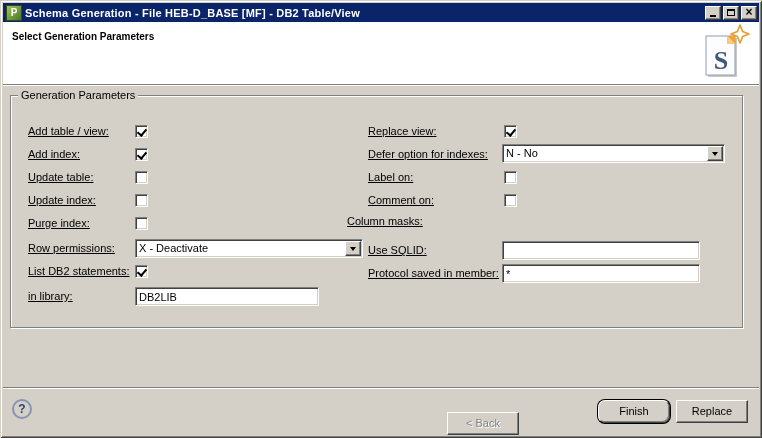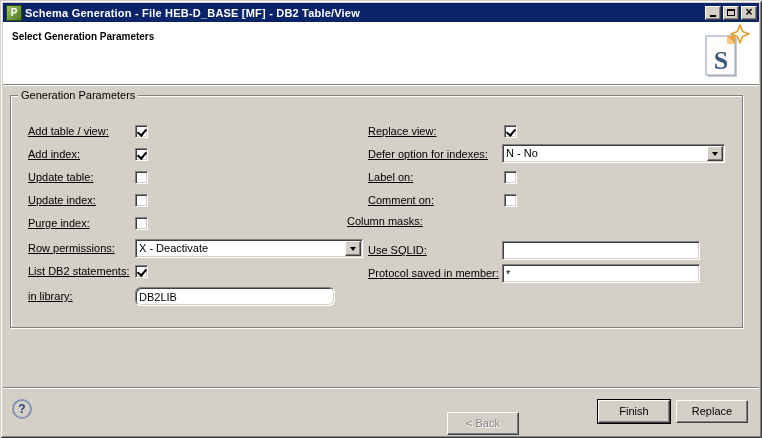--- a/index.html
+++ b/index.html
@@ -80,21 +80,21 @@
     position:absolute; left:12px; top:399px; width:16px; height:16px; border-radius:50%;
     border:2px solid #8594b3; color:#31427a; font-weight:bold; font-size:12px;
     text-align:center; line-height:16px; background:#d4d0c8; cursor:default;
   }
   .btn {
     position:absolute; width:72px; height:23px; background:#d4d0c8; box-sizing:border-box;
     border:1px solid; border-color:#ffffff #404040 #404040 #ffffff;
     box-shadow: inset -1px -1px 0 #808080;
     text-align:center; line-height:20px; font-size:11px; cursor:default;
   }
-  .btn.default { box-shadow: inset -1px -1px 0 #808080, 0 0 0 1px #000; }
+  .btn.default { box-shadow: inset -1px -1px 0 #808080, 0 0 0 1px #000; border-radius: 7px; }
   .btn.disabled { color:#848484; text-shadow:1px 1px 0 #fff;margin-top:12px; }
 </style>
 </head>
 <body>
 
 <div class="window">
 
   <div class="titlebar">
     <span class="app-icon">P</span>
     <span class="title-text">Schema Generation - File HEB-D_BASE [MF] - DB2 Table/View</span>
@@ -145,21 +145,21 @@
     <span class="combo-text">X - Deactivate</span>
     <span class="combo-btn">
         <span class="arrow-down"></span>
       </span>
   </div>
 
   <span class="lbl" style="left:28px;top:265px">List DB2 statements:</span>
   <span class="checkbox checked" style="left:135px;top:265px"></span>
 
   <span class="lbl" style="left:28px;top:290px">in library:</span>
-  <input class="field sunken" style="left: 135px; top: 287px; width: 200px; border-radius: 6px;" value="DB2LIB">
+  <input class="field sunken" style="left: 135px; top: 287px; width: 184px;" value="DB2LIB">
 
   <span class="lbl" style="left:368px;top:125px">Replace view:</span>
   <span class="checkbox checked" style="left:504px;top:125px"></span>
 
   <span class="lbl" style="left:368px;top:148px">Defer option for indexes:</span>
   <div class="combo sunken" style="left:502px;top:144px;width:223px">
     <span class="combo-text">N - No</span>
     <span class="combo-btn">
         <span class="arrow-down"></span>
       </span>

